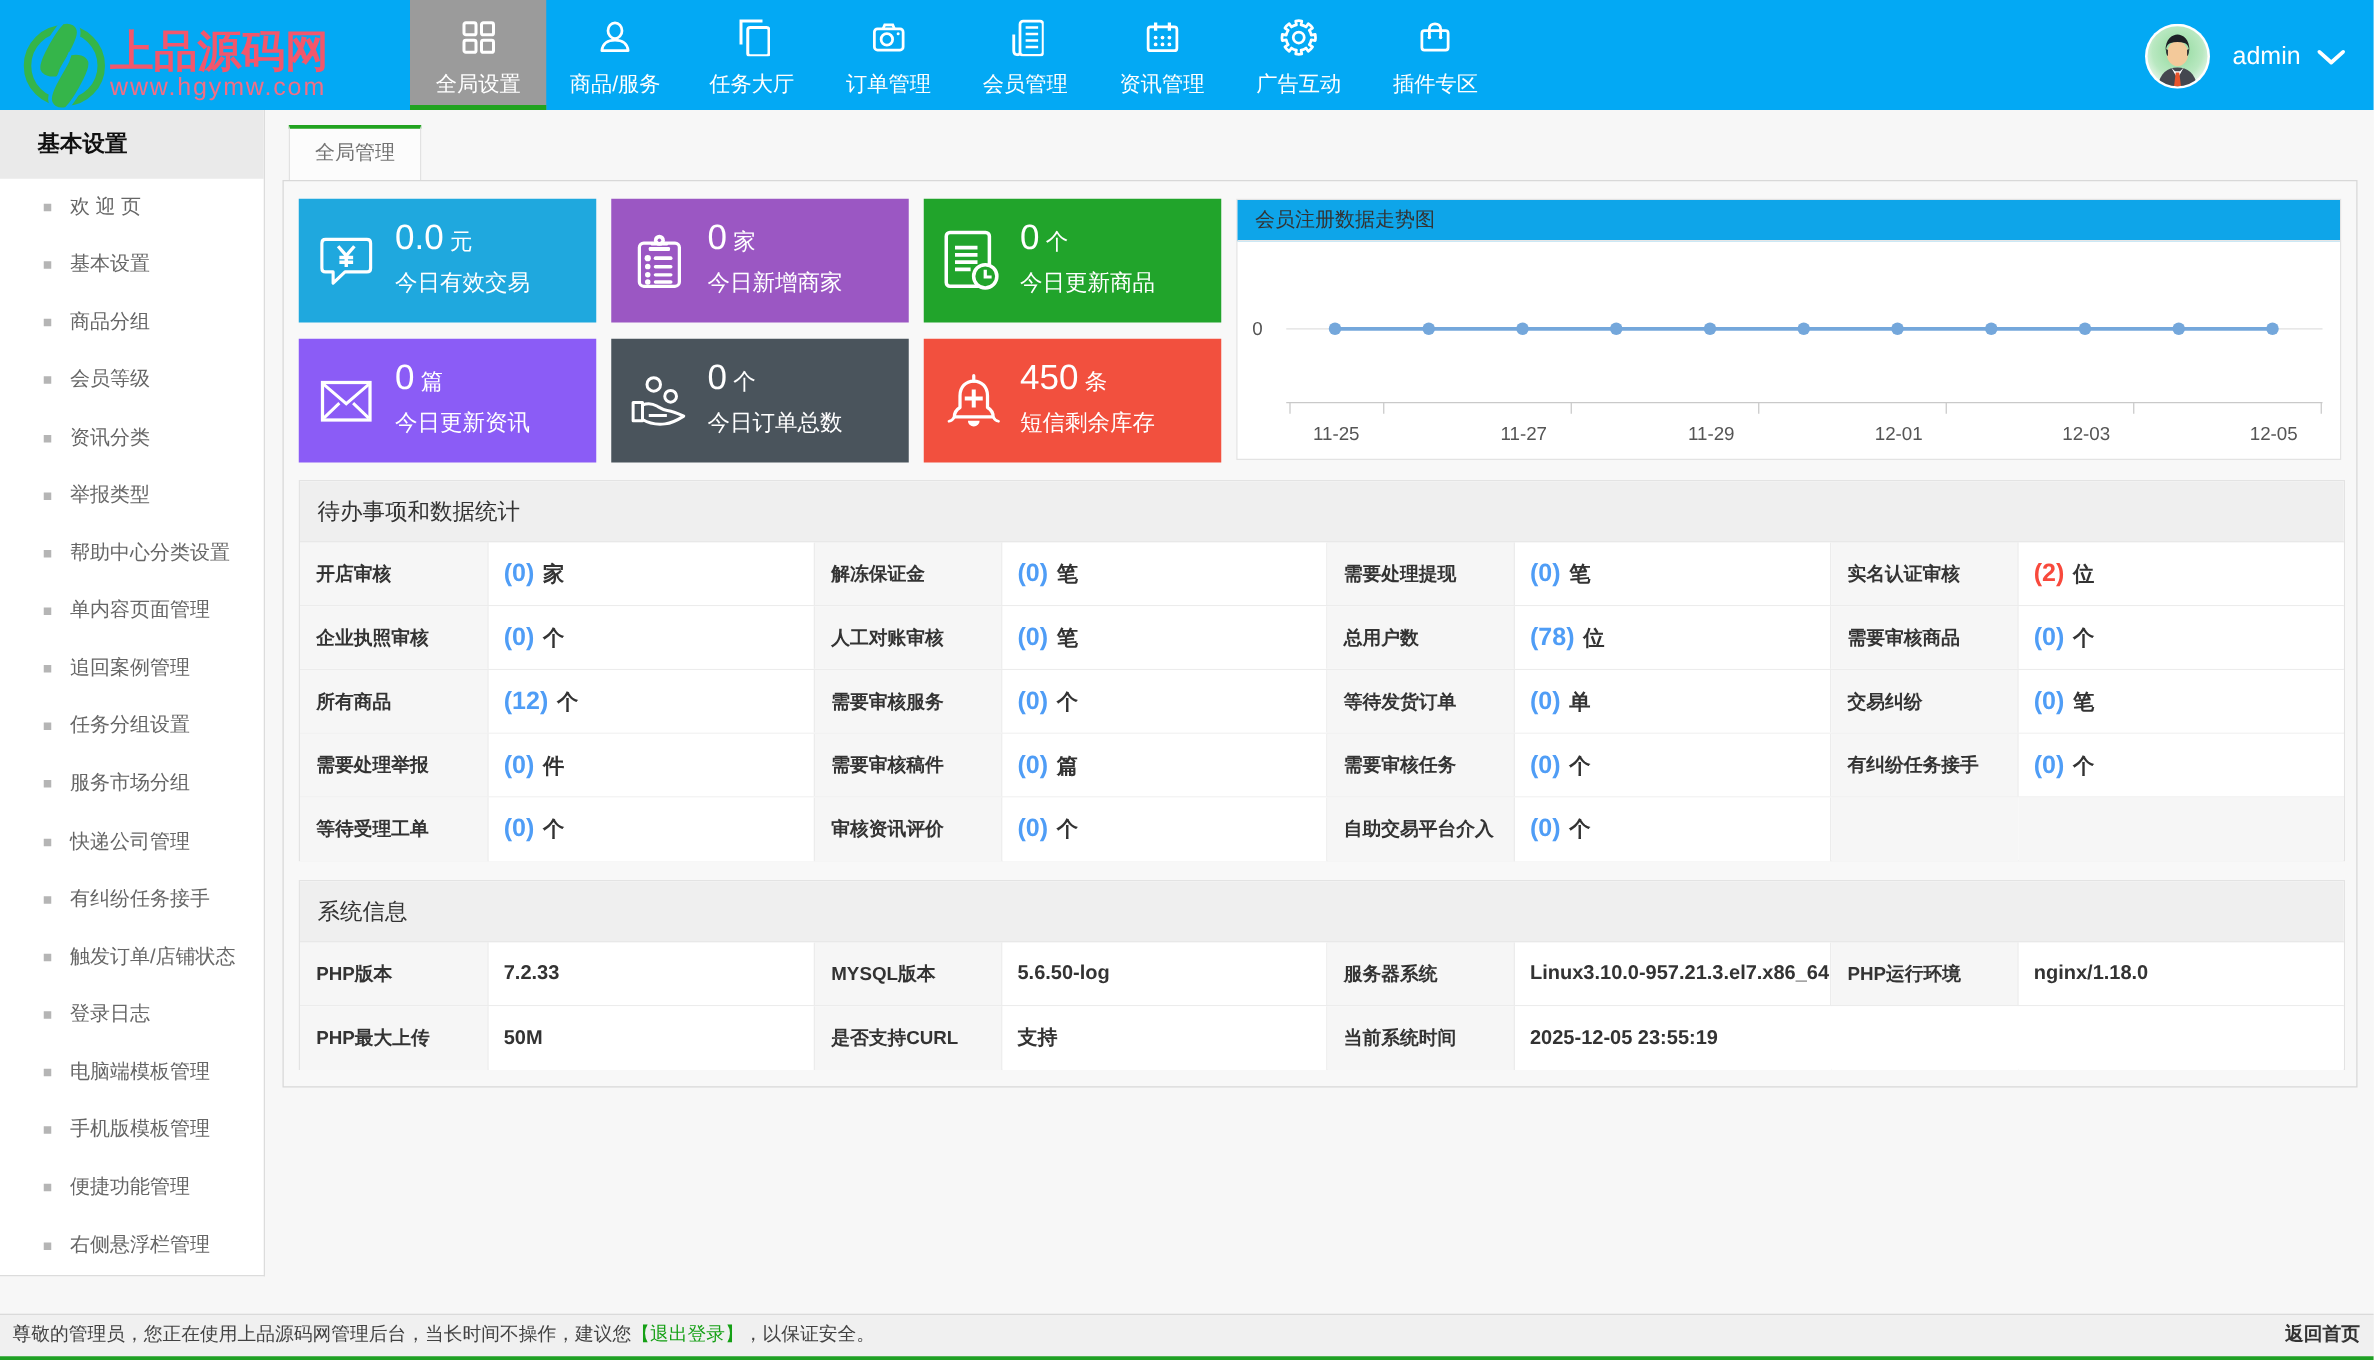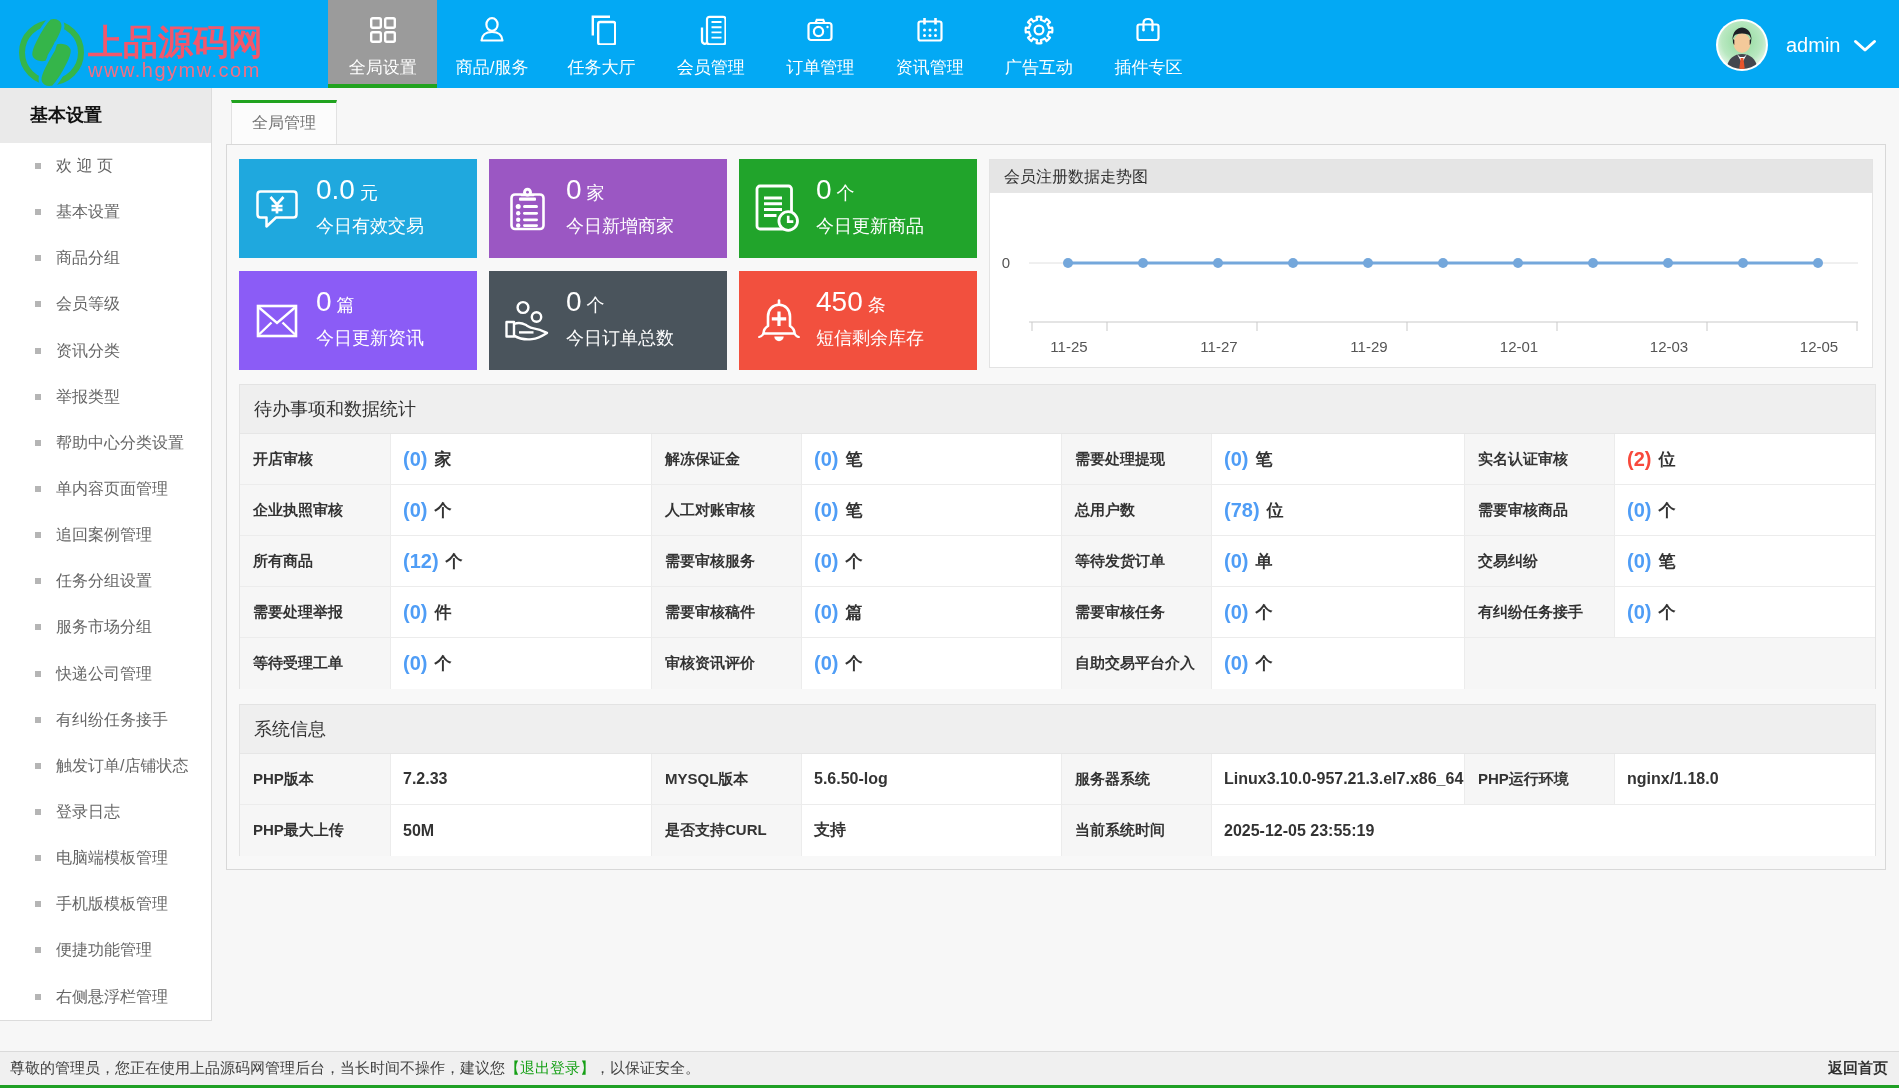--- a/index.html
+++ b/index.html
@@ -32,21 +32,21 @@
 .tab{position:absolute;left:231px;top:100px;width:106px;height:44px;background:#fcfcfc;border:1px solid #e2e2e2;border-top:3px solid #21a31f;border-bottom:none;text-align:center;font-size:16px;color:#737373;line-height:40px;}
 
 .main{position:absolute;left:226px;top:144px;width:1660px;height:726px;background:#f8f8f8;border:1px solid #d8d8d8;}
 .card{position:absolute;width:238px;height:99px;color:#fff;}
 .card svg{position:absolute;left:15px;top:50%;transform:translateY(-50%);}
 .card .num{position:absolute;left:77px;top:15px;font-size:28px;font-weight:300;white-space:nowrap;}
 .card .num .u{font-size:18px;font-weight:normal;margin-left:5px;}
 .card .lbl{position:absolute;left:77px;top:55px;font-size:18px;white-space:nowrap;}
 
 .chart{position:absolute;left:762px;top:14px;width:884px;height:209px;background:#fff;border:1px solid #e3e3e3;}
-.chart .ct{height:33px;line-height:33px;background:#e5e5e5;border-bottom:1px solid #e6e6e6;font-size:16px;color:#333;padding-left:14px;}
+.chart .ct{height:33px;line-height:33px;background:#0ea5e9;border-bottom:1px solid #e6e6e6;font-size:16px;color:#333;padding-left:14px;}
 
 .panel{position:absolute;left:12px;width:1637px;background:#fff;border:1px solid #e3e3e3;}
 .panel .ph{height:49px;line-height:49px;background:#efefef;font-size:18px;color:#333;padding-left:14px;border-bottom:1px solid #e6e6e6;}
 .trow{display:flex;height:51px;border-bottom:1px solid #ececec;font-weight:bold;}
 .trow:last-child{border-bottom:none;}
 .tc{height:100%;border-right:1px solid #ececec;display:flex;align-items:center;white-space:nowrap;}
 .tc:last-child{border-right:none;}
 .tc.l{background:#f6f6f6;font-size:15px;color:#333;padding-left:13px;}
 .tc.v{background:#fff;font-size:17px;color:#333;padding-left:12px;}
 .tc.v .n{font-size:20px;color:#4f9df6;margin-right:7px;}
@@ -101,37 +101,37 @@
           <g fill="none" stroke="#fff" stroke-width="2.4">
             <path d="M6.8,20.5 L6.8,1.8 L24,1.8"></path>
             <rect x="12.2" y="7" width="17" height="22.5" rx="2" fill="#03a9f4"></rect>
           </g>
         </svg>
         <div class="lbl">任务大厅</div>
       </div>
 <div class="item">
         <svg width="30" height="30" viewBox="0 0 30 30">
           <g fill="none" stroke="#fff" stroke-width="2.2">
-            <rect x="11" y="1.8" width="18.5" height="27.5" rx="2.5"></rect>
-            <path d="M15.5,7 L25.5,7 M15.5,12.2 L25.5,12.2 M15.5,17.4 L25.5,17.4 M15.5,22.6 L25.5,22.6" stroke-width="1.9"></path>
-            <path d="M6,12.5 L6,25.5 C6,28.8 9.5,29.8 11,27.6" stroke-width="2.3"></path>
-          </g>
-        </svg>
-        <div class="lbl">会员管理</div>
-      </div>
-<div class="item">
-        <svg width="30" height="30" viewBox="0 0 30 30">
-          <g fill="none" stroke="#fff" stroke-width="2.2">
             <path d="M10.5,8 L11.8,4.8 L18.2,4.8 L19.5,8"></path>
             <rect x="3.5" y="8" width="23" height="17" rx="2.5"></rect>
             <circle cx="13.5" cy="16.5" r="4.6"></circle>
             <circle cx="22.5" cy="12" r="1.2" fill="#fff" stroke="none"></circle>
           </g>
         </svg>
         <div class="lbl">订单管理</div>
+      </div>
+<div class="item">
+        <svg width="30" height="30" viewBox="0 0 30 30">
+          <g fill="none" stroke="#fff" stroke-width="2.2">
+            <rect x="11" y="1.8" width="18.5" height="27.5" rx="2.5"></rect>
+            <path d="M15.5,7 L25.5,7 M15.5,12.2 L25.5,12.2 M15.5,17.4 L25.5,17.4 M15.5,22.6 L25.5,22.6" stroke-width="1.9"></path>
+            <path d="M6,12.5 L6,25.5 C6,28.8 9.5,29.8 11,27.6" stroke-width="2.3"></path>
+          </g>
+        </svg>
+        <div class="lbl">会员管理</div>
       </div>
 <div class="item">
         <svg width="30" height="30" viewBox="0 0 30 30">
           <g fill="none" stroke="#fff" stroke-width="2.2">
             <rect x="3.5" y="6.5" width="23" height="19" rx="2"></rect>
             <path d="M9.5,3 L9.5,9.5 M20.5,3 L20.5,9.5" stroke-width="2.6"></path>
             <g fill="#fff" stroke="none">
               <circle cx="9.5" cy="15" r="1.5"></circle>
               <circle cx="15" cy="15" r="1.5"></circle>
               <circle cx="20.5" cy="15" r="1.5"></circle>

